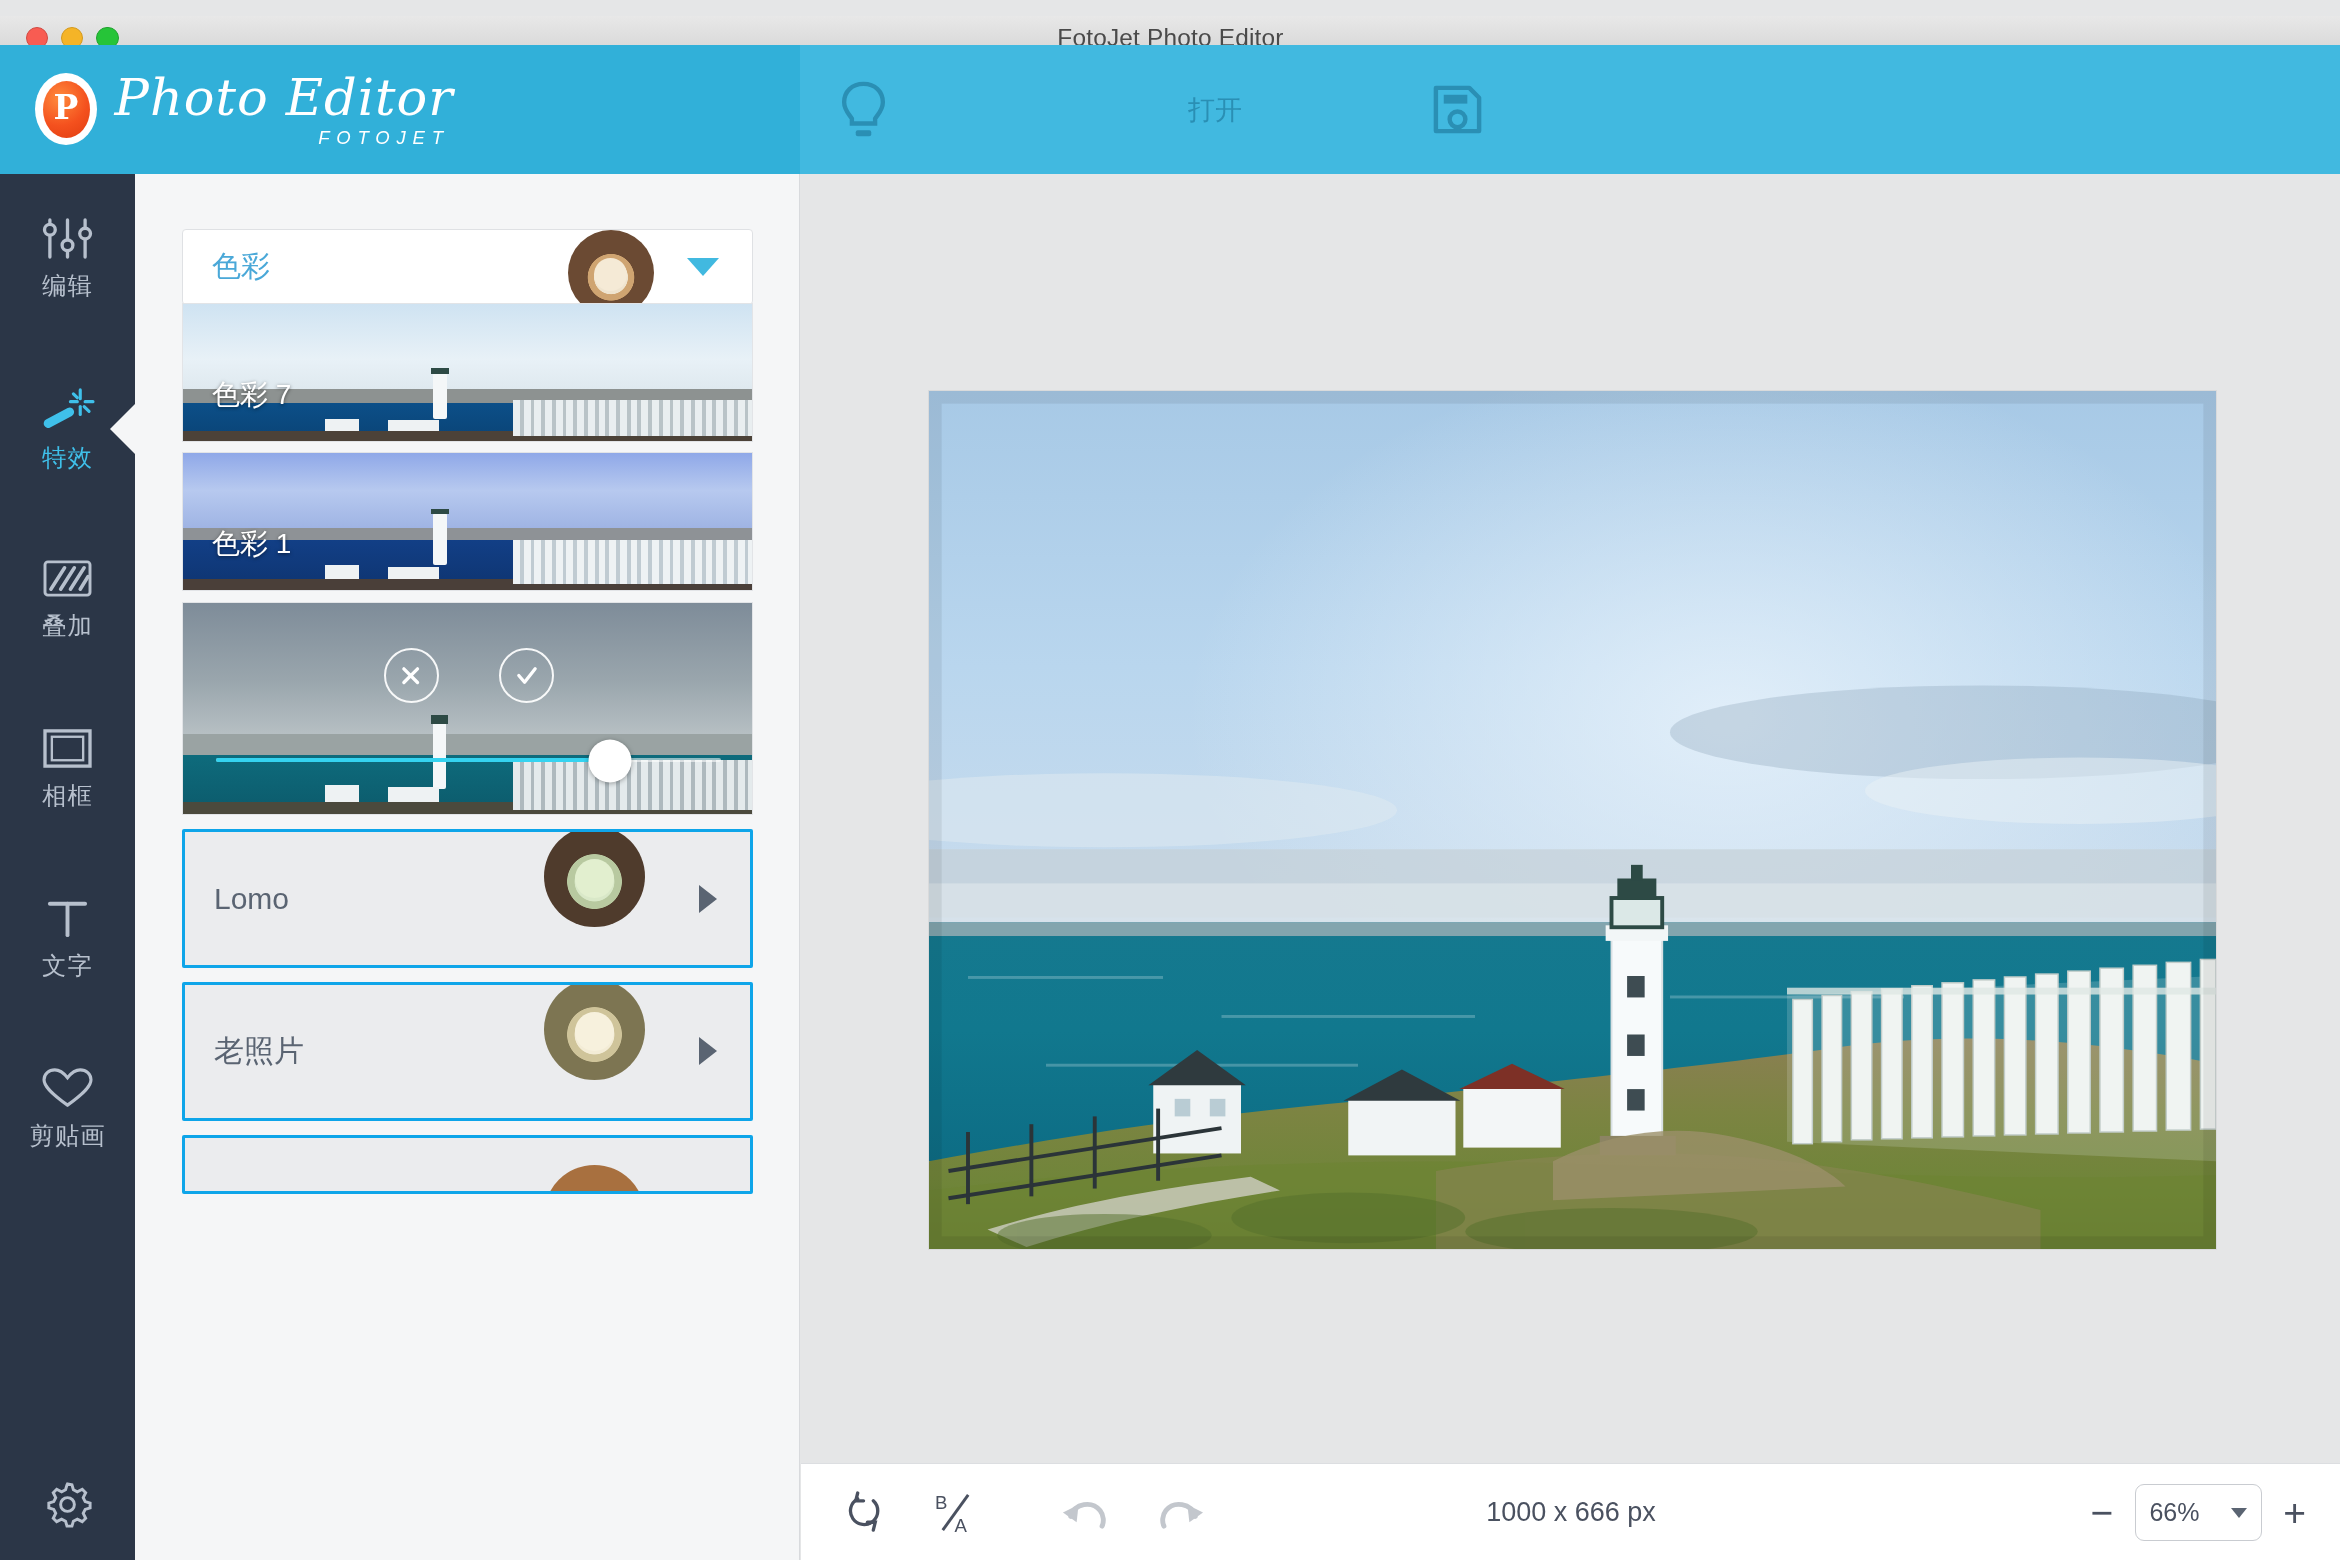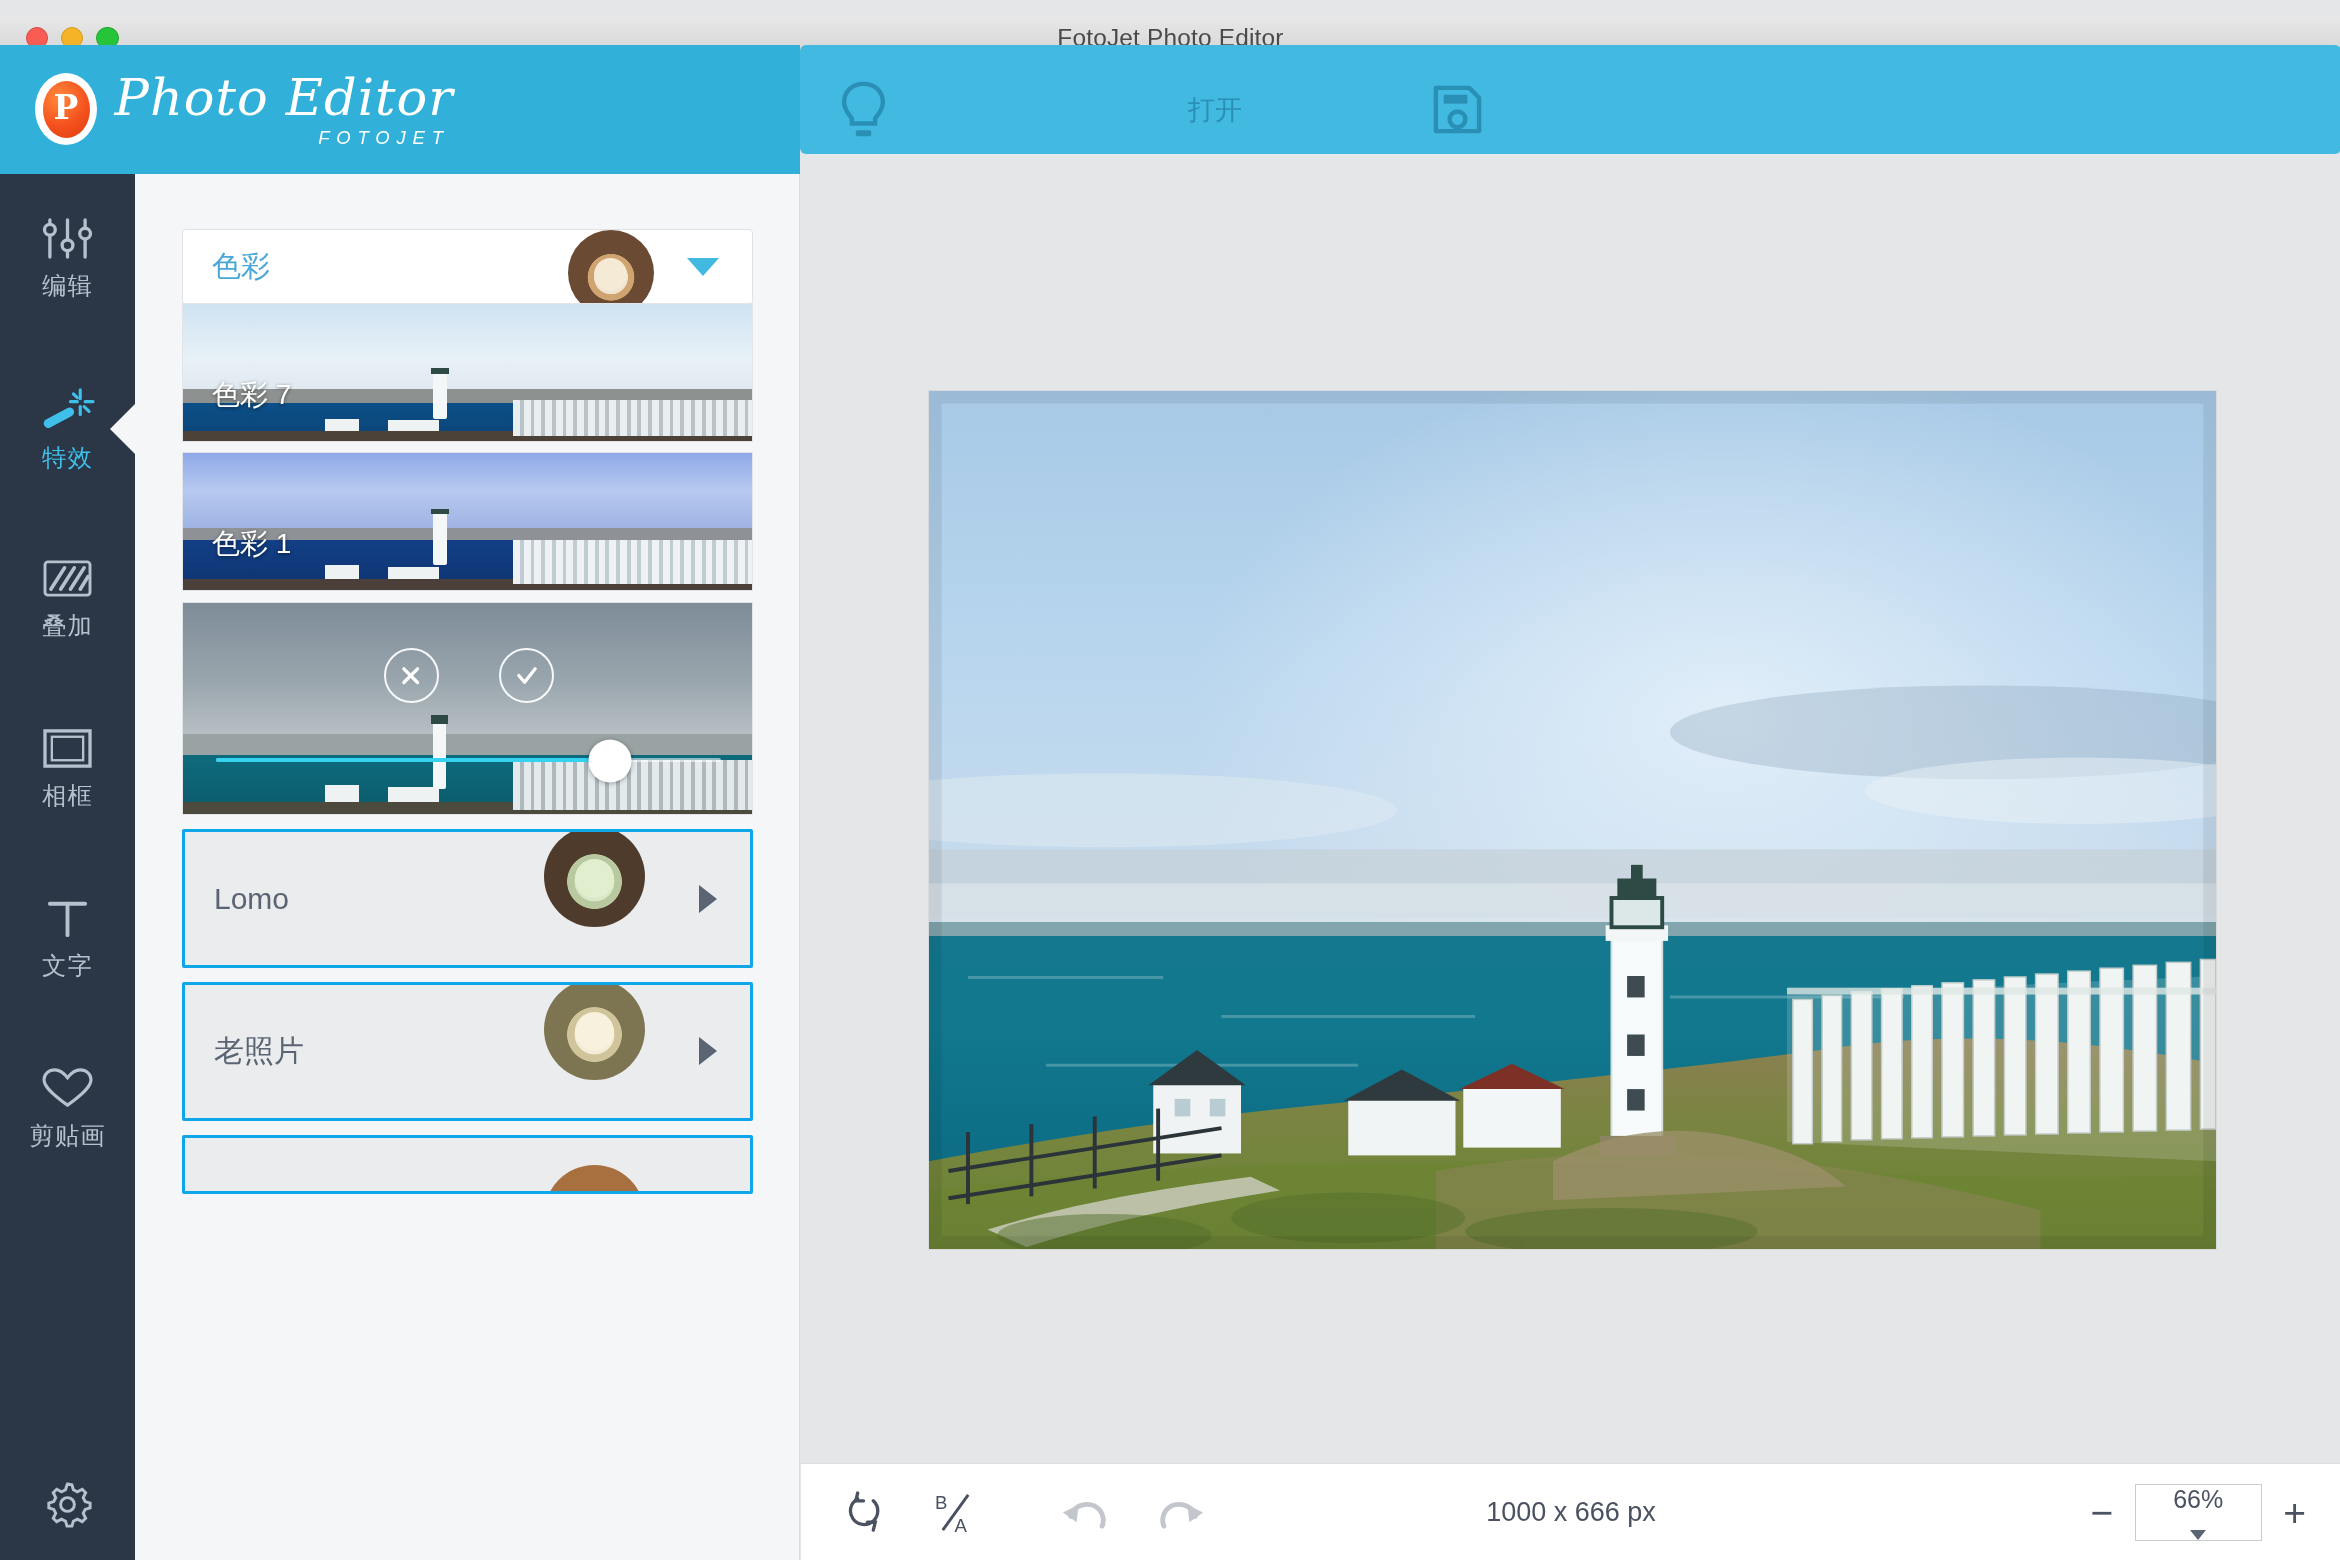--- a/index.html
+++ b/index.html
@@ -51,22 +51,22 @@
   .logo-text { margin-left: 17.6px; color: #fff; line-height: 1; }
   .logo-text .main {
     font-size: 51px; font-style: italic;
     font-family: "DejaVu Serif", serif; letter-spacing: 1px;
   }
   .logo-text .sub {
     font-size: 18.5px; letter-spacing: 6.8px; text-align: right;
     margin-top: 5.9px; margin-right: 3.9px; font-style: italic;
   }
   .toolbar {
-    position: absolute; left: 800px; top: 45px; width: 1541px; height: 109px;
-    background: #41b9e0; display: flex; align-items: flex-start; border-radius: 6px;
+    position: absolute; left: 800px; top: 45px; width: 1541px; height: 129px;
+    background: #41b9e0; display: flex; align-items: center;
   }
   .tb-btn {
     display: flex; align-items: center; justify-content: center;
     height: 129px; cursor: pointer;
   }
   .tb-bulb { width: 127px; }
   .tb-open { width: 224px; color: #2a8fb4; font-size: 27px; margin-left: 176px;}
   .tb-save { width: 146px; margin-left: 57px;}
   .ic { display: block; }
 
@@ -200,23 +200,23 @@
   }
   .bb-dim {
     position: absolute; left: 0; width: 1540px; text-align: center;
     font-size: 27px; color: #4a5160;
   }
   .zoom-group {
     position: absolute; right: 35px; display: flex; align-items: center; gap: 21.5px;
   }
   .zoom-sign { font-size: 39px; color: #4a5160; cursor: pointer; line-height: 1; }
   .zoom-box {
-    width: 127px; height: 57px; border: 1px solid #c9ccd1; border-radius: 0;
+    width: 127px; height: 57px; border: 1px solid #c9ccd1; border-radius: 9px;
     display: flex; align-items: center; justify-content: space-between;
-    padding: 0 13.7px; cursor: pointer; background: #fff; flex-direction: column;
+    padding: 0 13.7px; cursor: pointer; background: #fff;
   }
   .zoom-box .val { font-size: 25px; color: #4a5160; }
   .zoom-box .tri {
     width: 0; height: 0; border-left: 8.8px solid transparent;
     border-right: 8.8px solid transparent; border-top: 10.7px solid #5a6472;
   }
 
   
   .scene { position: absolute; inset: 0; }
   .sky      { position: absolute; left: 0; top: 0; width: 100%; }

